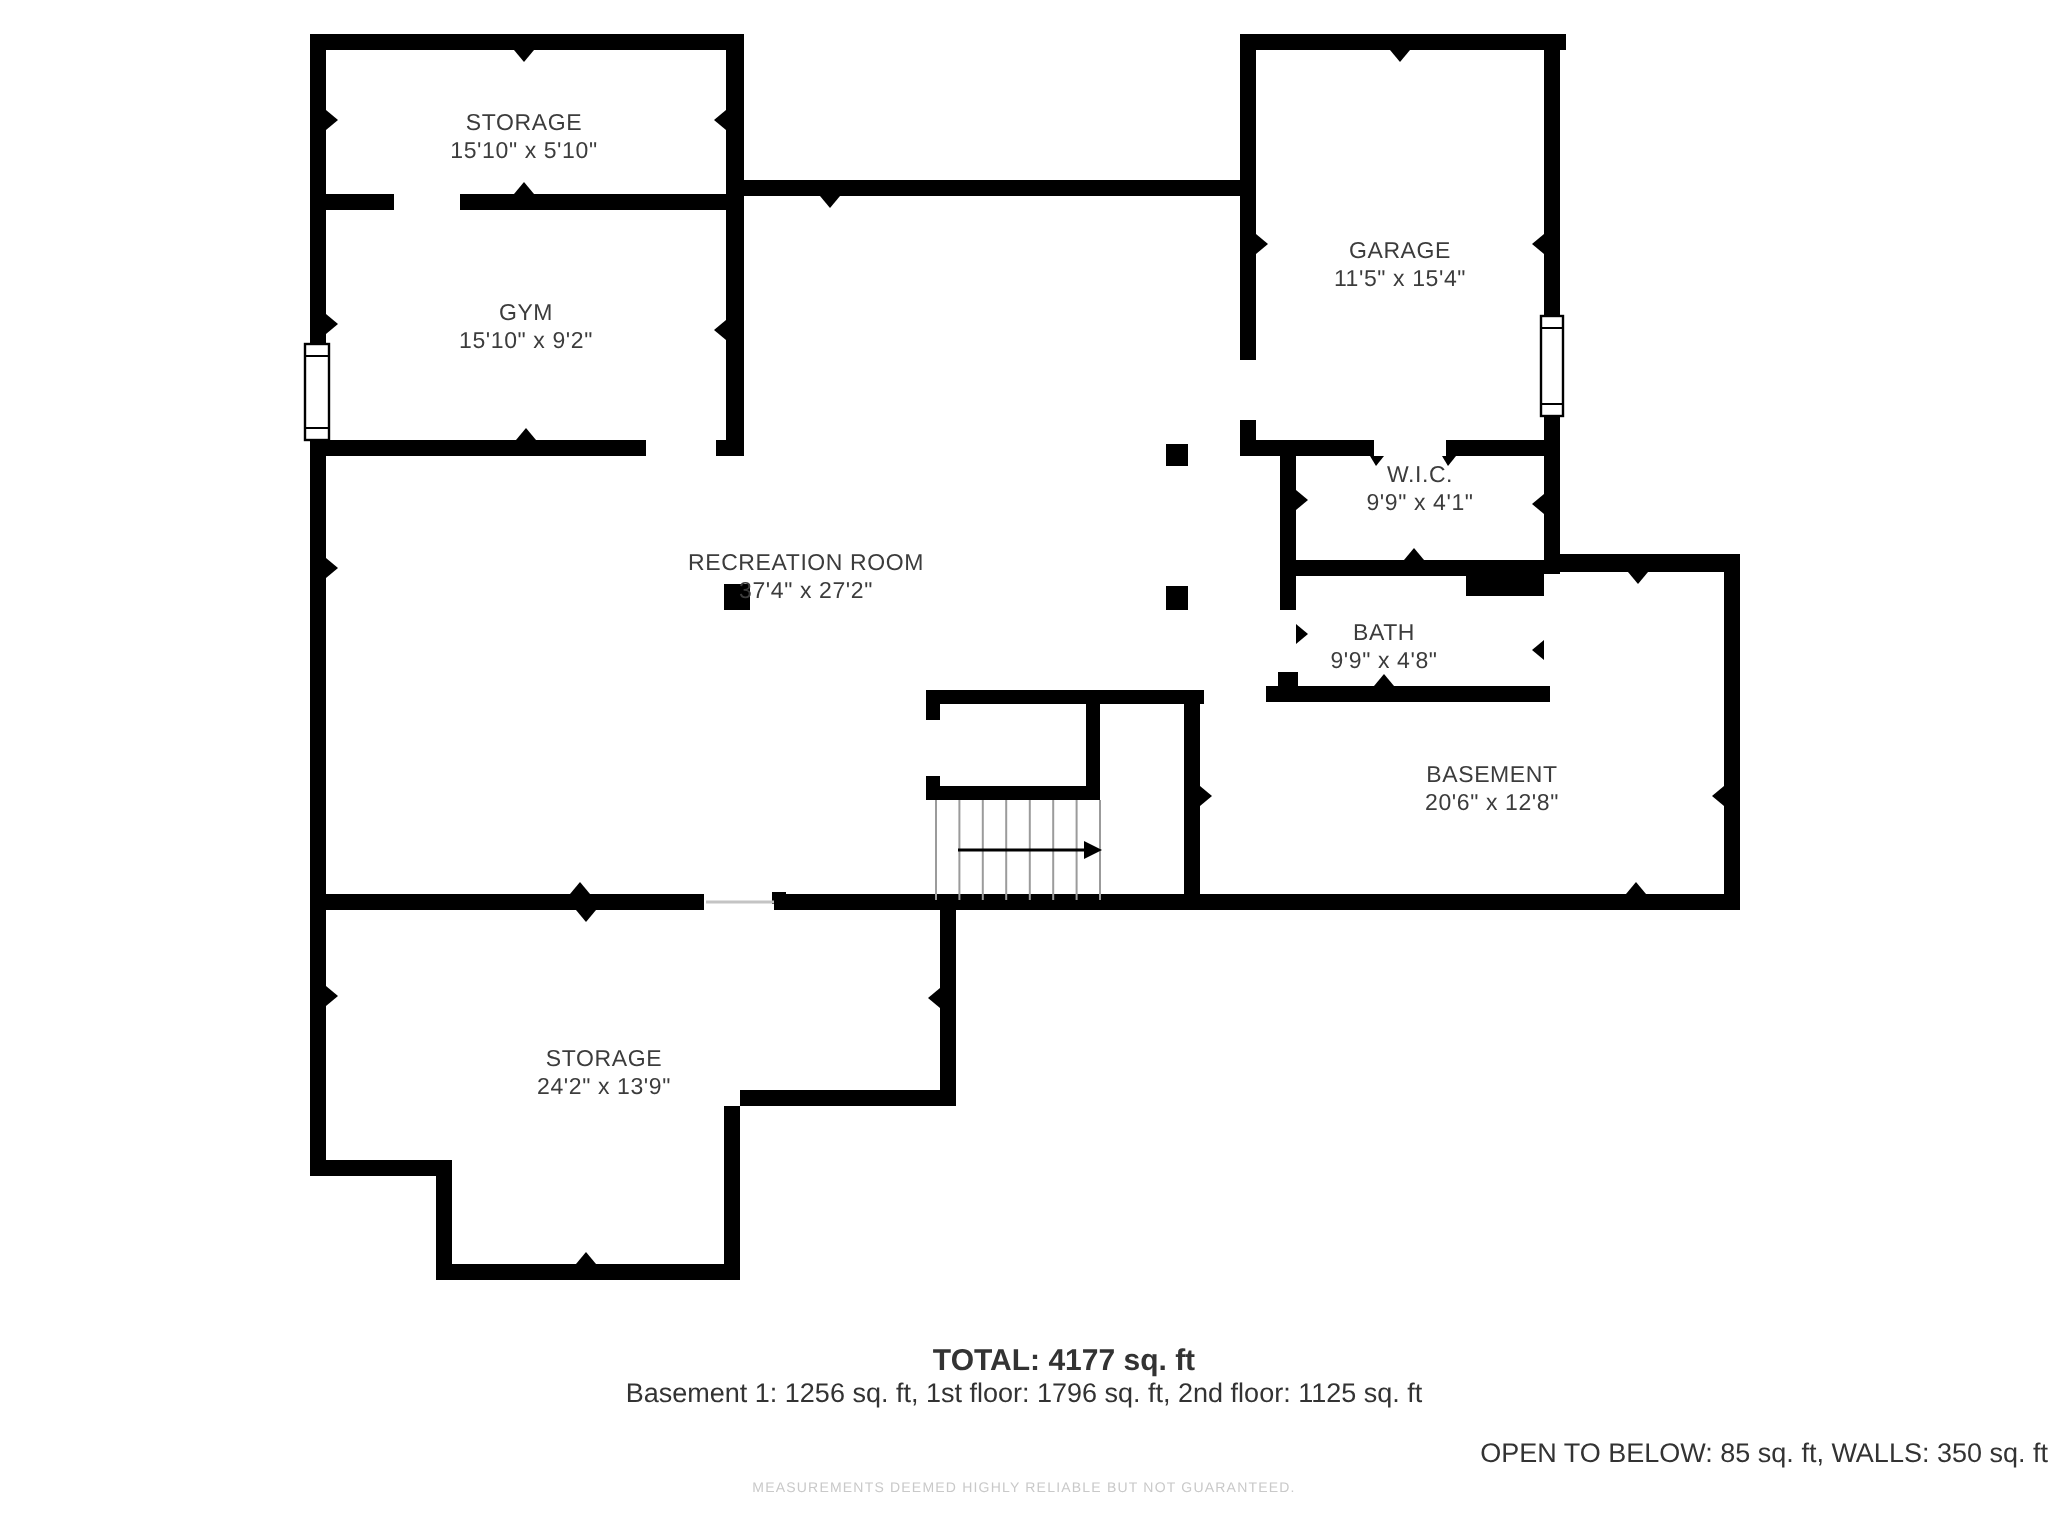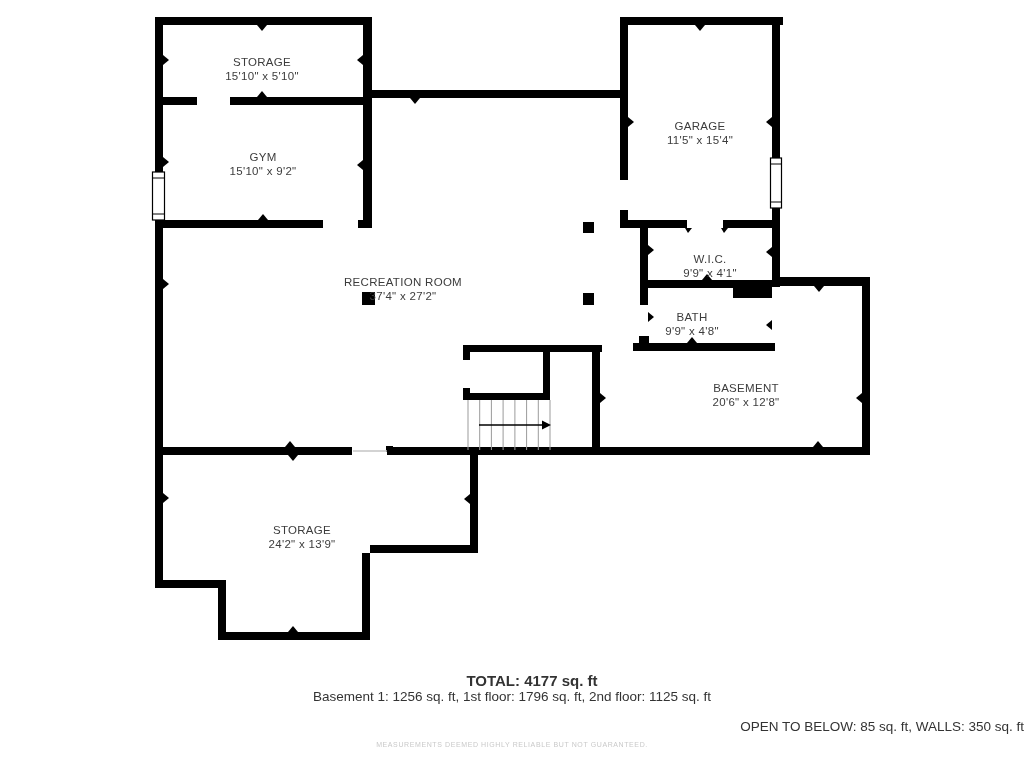--- a/index.html
+++ b/index.html
@@ -150,21 +150,21 @@
     <div>15'10" x 5'10"</div>
   </div>
   <div class="room-label" style="left:263px;top:150px">
     <div>GYM</div>
     <div>15'10" x 9'2"</div>
   </div>
   <div class="room-label" style="left:700px;top:119px">
     <div>GARAGE</div>
     <div>11'5" x 15'4"</div>
   </div>
-  <div class="room-label" style="left:710px;top:252px">
+  <div class="room-label" style="left:710px;top:231px">
     <div>W.I.C.</div>
     <div>9'9" x 4'1"</div>
   </div>
   <div class="room-label" style="left:692px;top:310px">
     <div>BATH</div>
     <div>9'9" x 4'8"</div>
   </div>
   <div class="room-label" style="left:403px;top:275px">
     <div>RECREATION ROOM</div>
     <div>37'4" x 27'2"</div>

